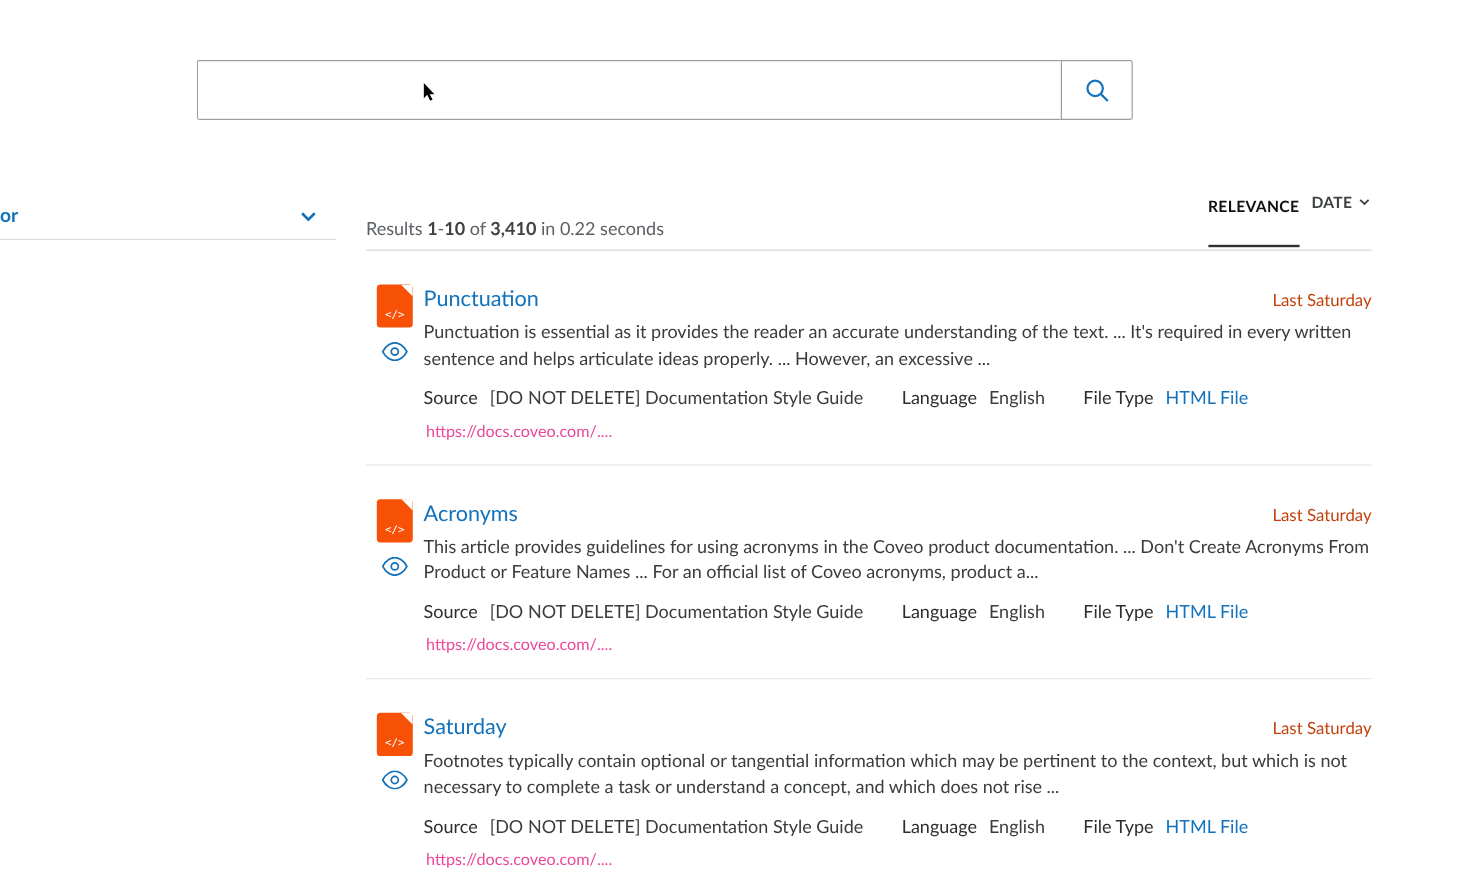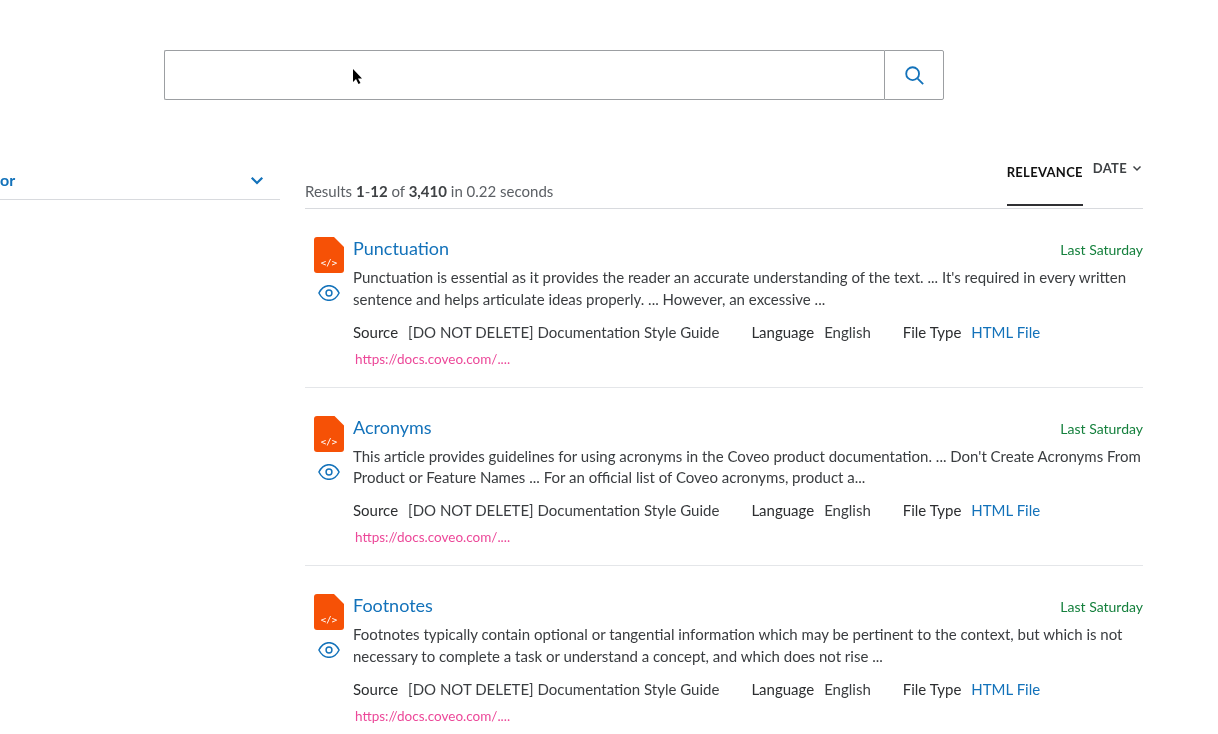--- a/index.html
+++ b/index.html
@@ -153,21 +153,21 @@
   align-items: baseline;
   margin-bottom: 8px;
 }
 .result-title {
   color: #1372ba;
   font-size: 18px;
   font-weight: 400;
   cursor: pointer;
 }
 .result-date {
-  color: #15803d;
+  color: #c2410c;
   font-size: 14px;
 }
 .result-excerpt {
   color: #3a3d40;
   font-size: 15px;
   line-height: 1.45;
   margin-bottom: 12px;
 }
 .result-meta {
   display: flex;
@@ -217,21 +217,21 @@
       <svg class="chev" viewBox="0 0 24 24" fill="none" stroke="#1372ba" stroke-width="3">
         <polyline points="5 9 12 16 19 9"></polyline>
       </svg>
     </div>
   </div>
 
   <div class="main">
 
     <div class="topbar">
       <div class="summary">
-        <span>Results </span><b>1</b><span>-</span><b>12</b><span> of </span><b>3,410</b><span> in </span><span>0.22 seconds</span>
+        <span>Results </span><b>1</b><span>-</span><b>10</b><span> of </span><b>3,410</b><span> in </span><span>0.22 seconds</span>
       </div>
       <div class="sort">
         <div class="sort-opt active">
           <span>RELEVANCE</span>
         </div>
         <div class="sort-opt">
           <span>DATE</span>
           <svg viewBox="0 0 24 24" fill="none" stroke="#3f4245" stroke-width="3">
             <polyline points="5 9 12 16 19 9"></polyline>
           </svg>
@@ -317,21 +317,21 @@
       </div>
       <div class="eye-icon">
         <svg viewBox="0 0 24 16" fill="none" stroke="#1372ba" stroke-width="1.6">
           <path d="M1 8 C4 2 9 0 12 0 C15 0 20 2 23 8 C20 14 15 16 12 16 C9 16 4 14 1 8 Z"></path>
           <circle cx="12" cy="8" r="3.2"></circle>
         </svg>
       </div>
     </div>
     <div class="result-body">
       <div class="result-head">
-        <a class="result-title">Footnotes</a>
+        <a class="result-title">Saturday</a>
         <span class="result-date">Last Saturday</span>
       </div>
       <div class="result-excerpt">Footnotes typically contain optional or tangential information which may be pertinent to the context, but which is not necessary to complete a task or understand a concept, and which does not rise ...</div>
       <div class="result-meta">
         <div class="meta-pair">
           <span class="meta-label">Source</span>
           <span class="meta-value">[DO NOT DELETE] Documentation Style Guide</span>
         </div>
         <div class="meta-pair">
           <span class="meta-label">Language</span>

